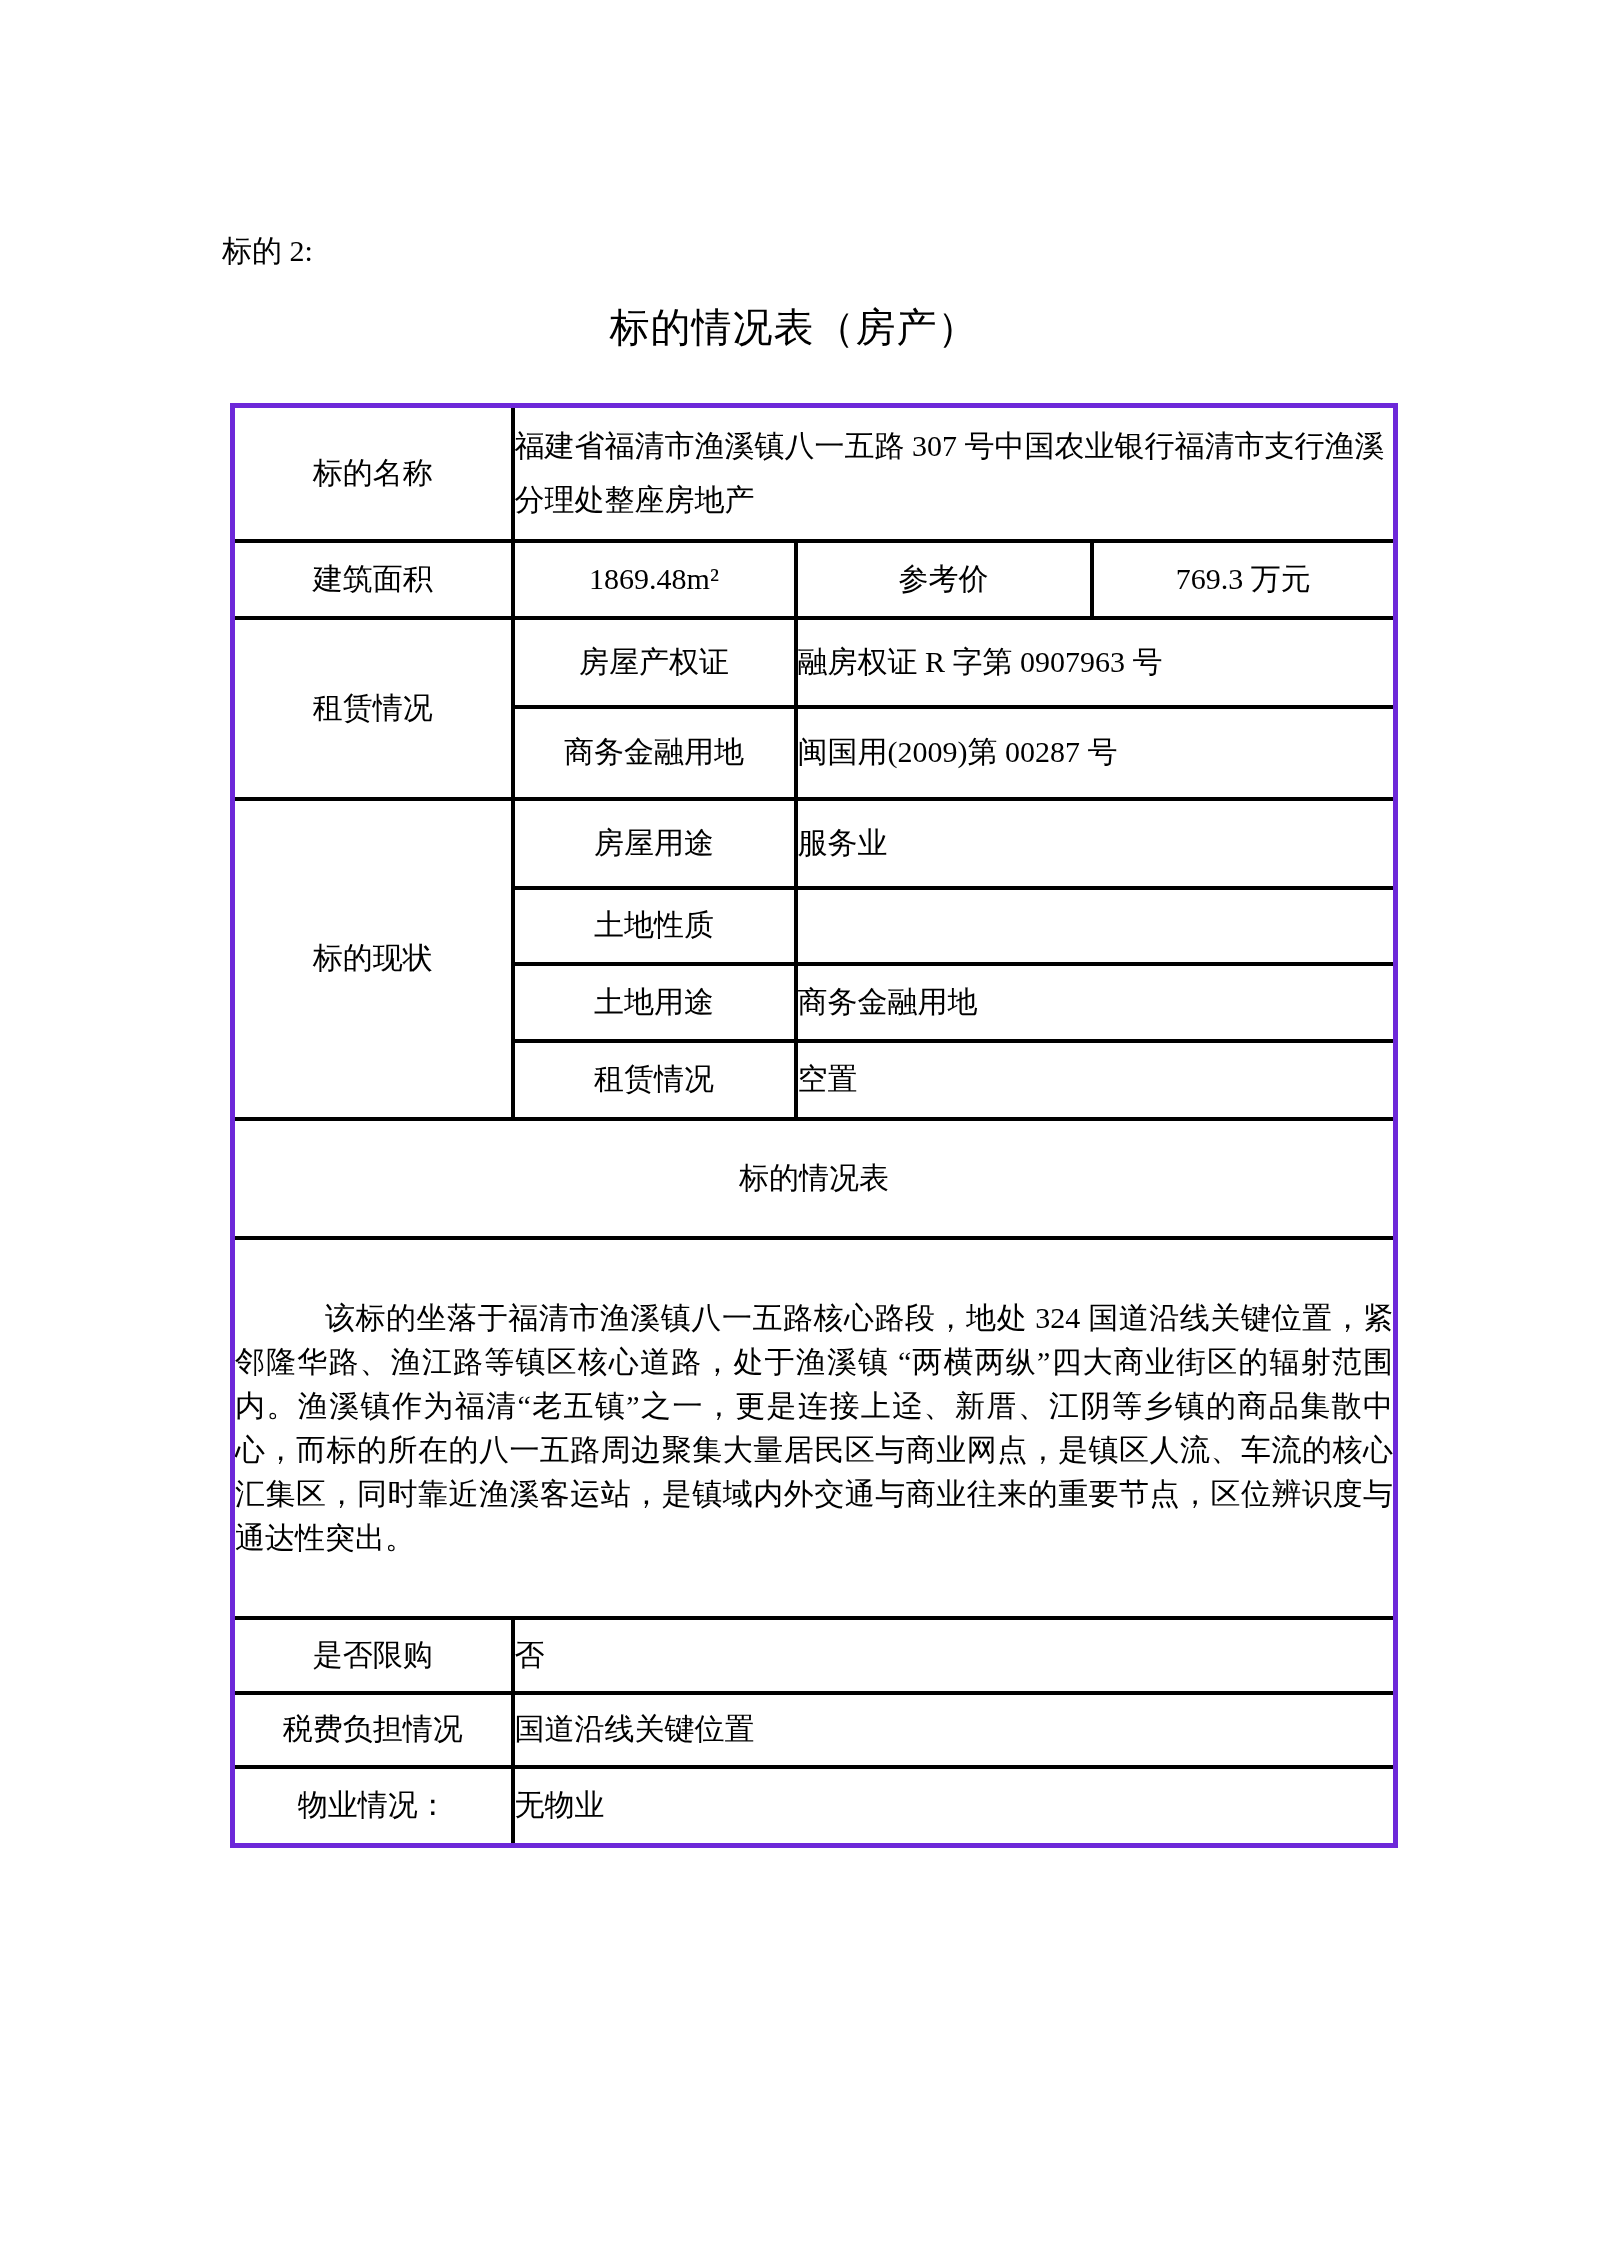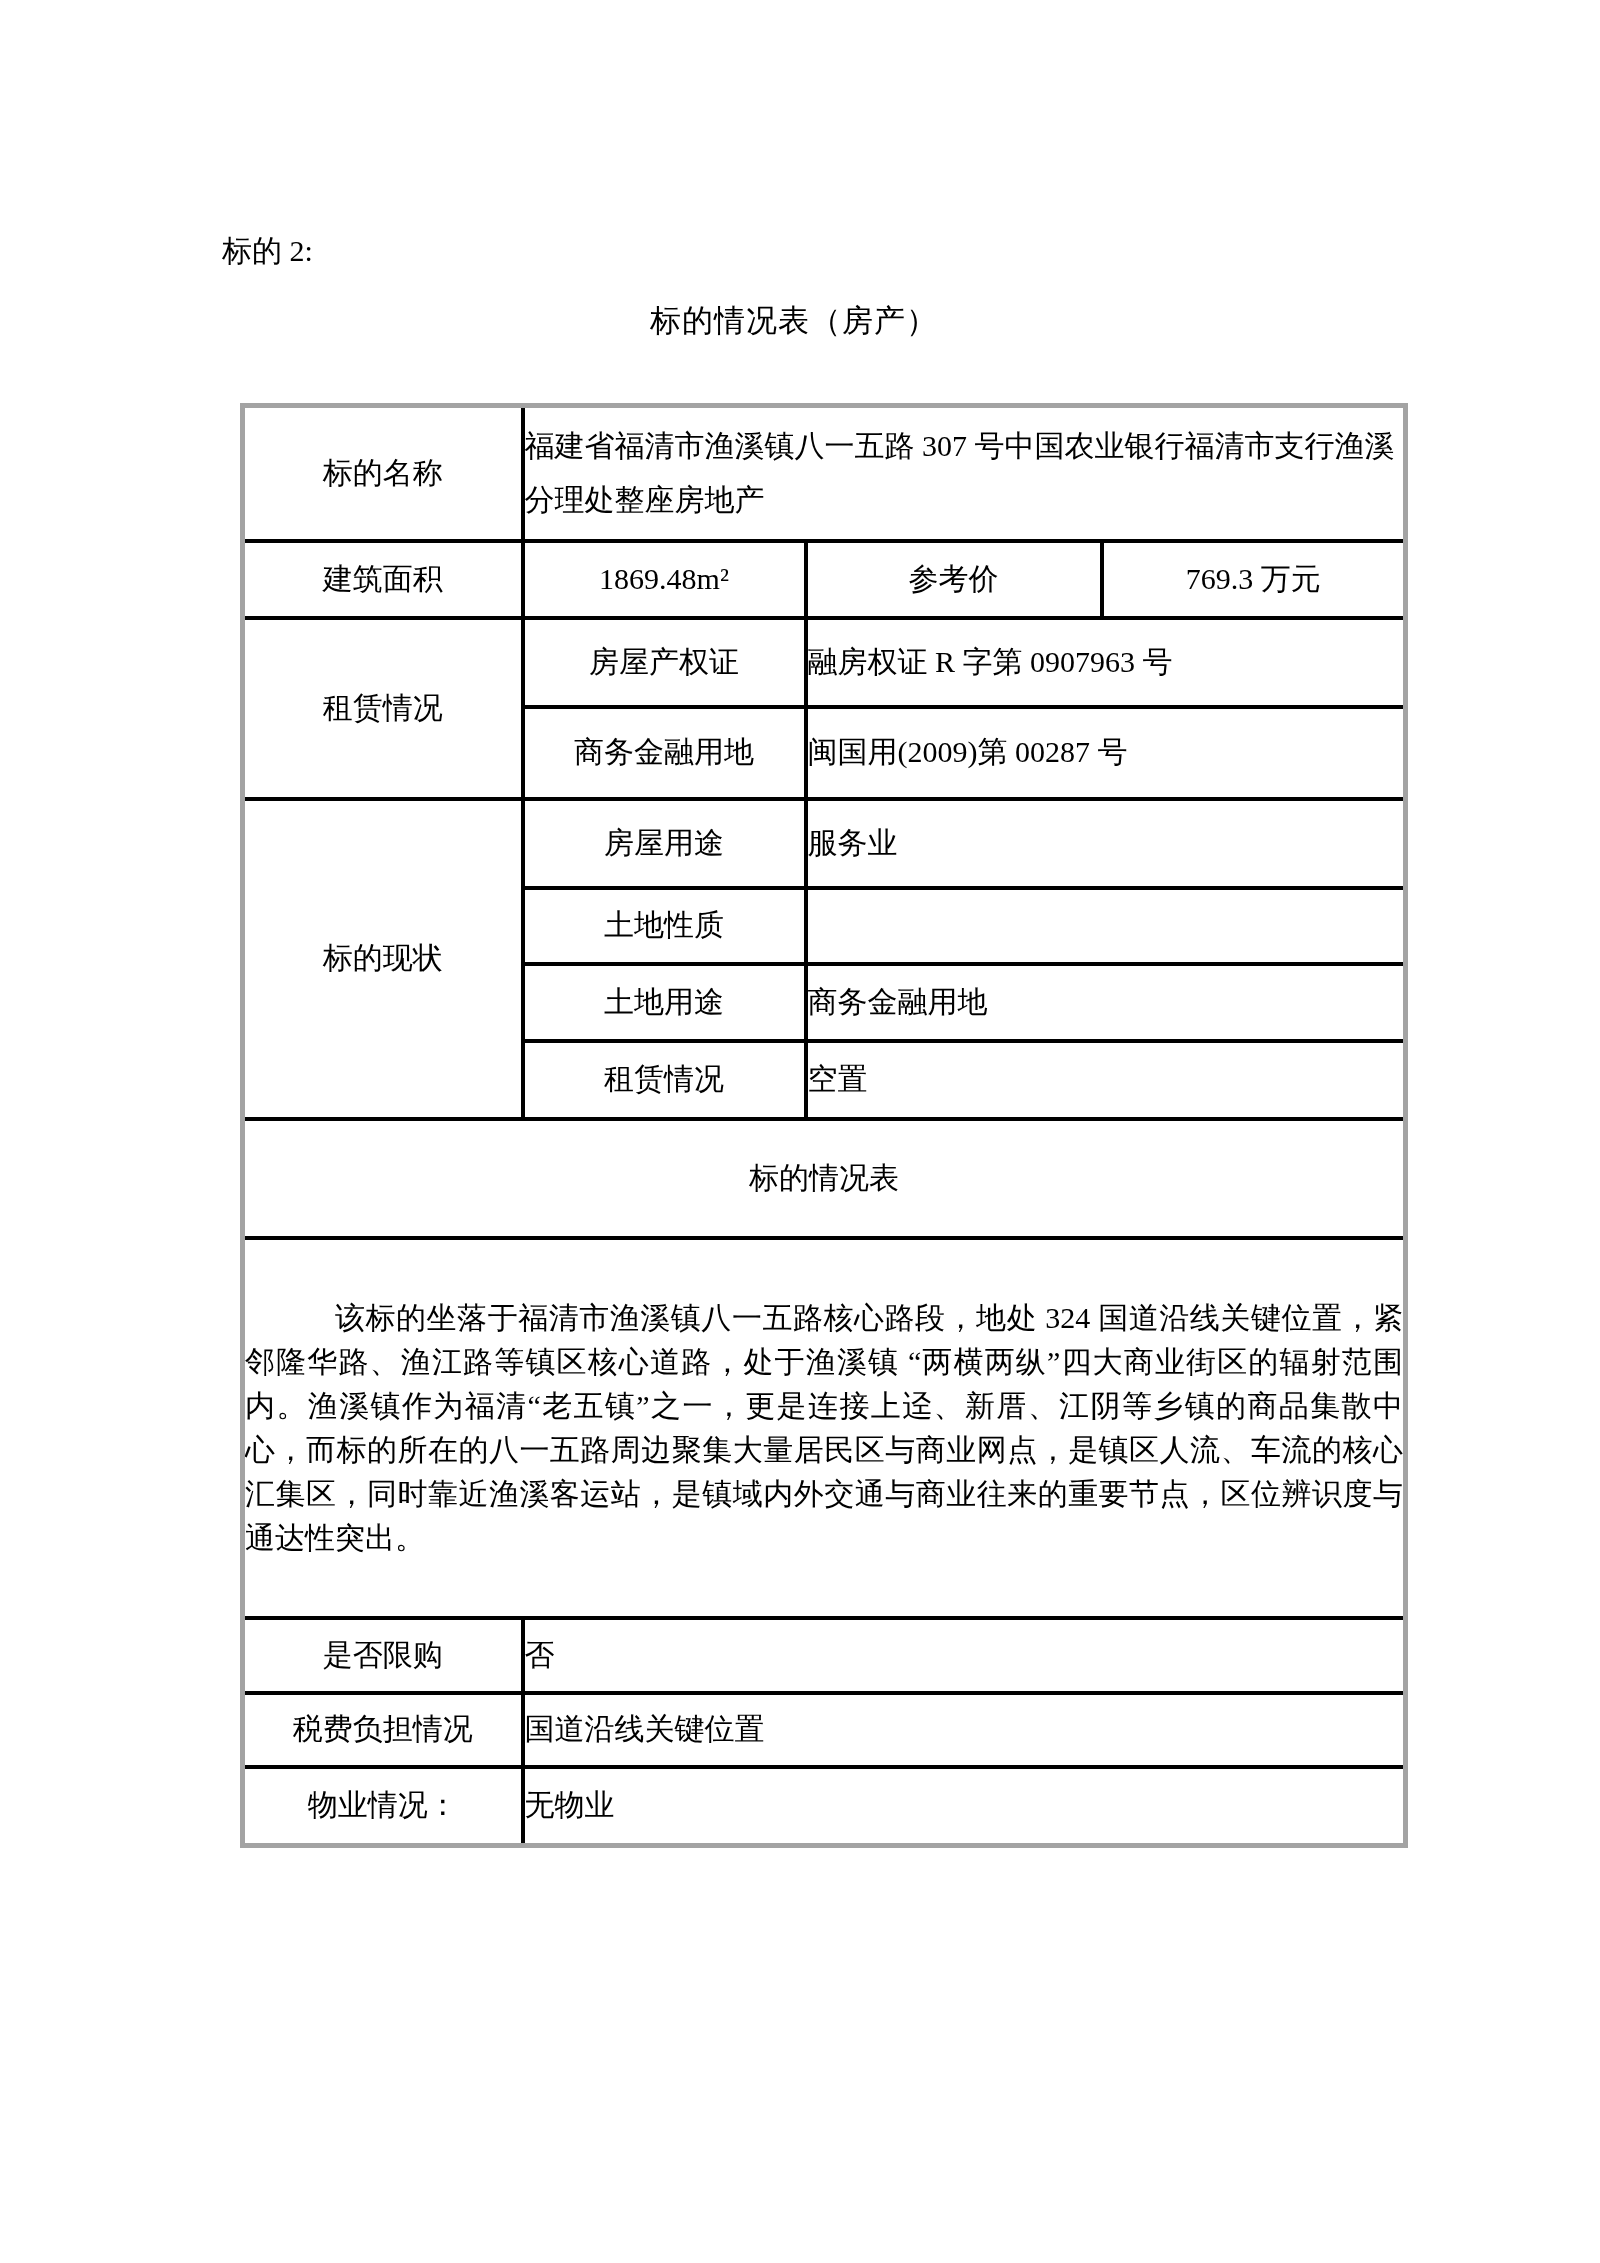--- a/index.html
+++ b/index.html
@@ -20,32 +20,32 @@
     line-height: 34px;
     white-space: pre;
   }
   .doc-title {
     position: absolute;
     left: 0;
     top: 300px;
     width: 1588px;
     margin: 0;
     text-align: center;
-    font-size: 31px;
+    font-size: 40px;
     font-weight: 400;
     letter-spacing: 1px;
   }
   table.info-table {
     position: absolute;
-    left: 240px;
+    left: 230px;
     top: 403px;
     width: 1163px;
     table-layout: fixed;
     border-collapse: collapse;
-    border: 5px solid #a3a3a3;
+    border: 5px solid #6d28d9;
   }
   .info-table td {
     border: 4px solid #000000;
     font-size: 30px;
     padding: 0;
     vertical-align: middle;
     overflow: hidden;
   }
   .c  { text-align: center; }
   .v  { text-align: left; padding-left: 30px; }

